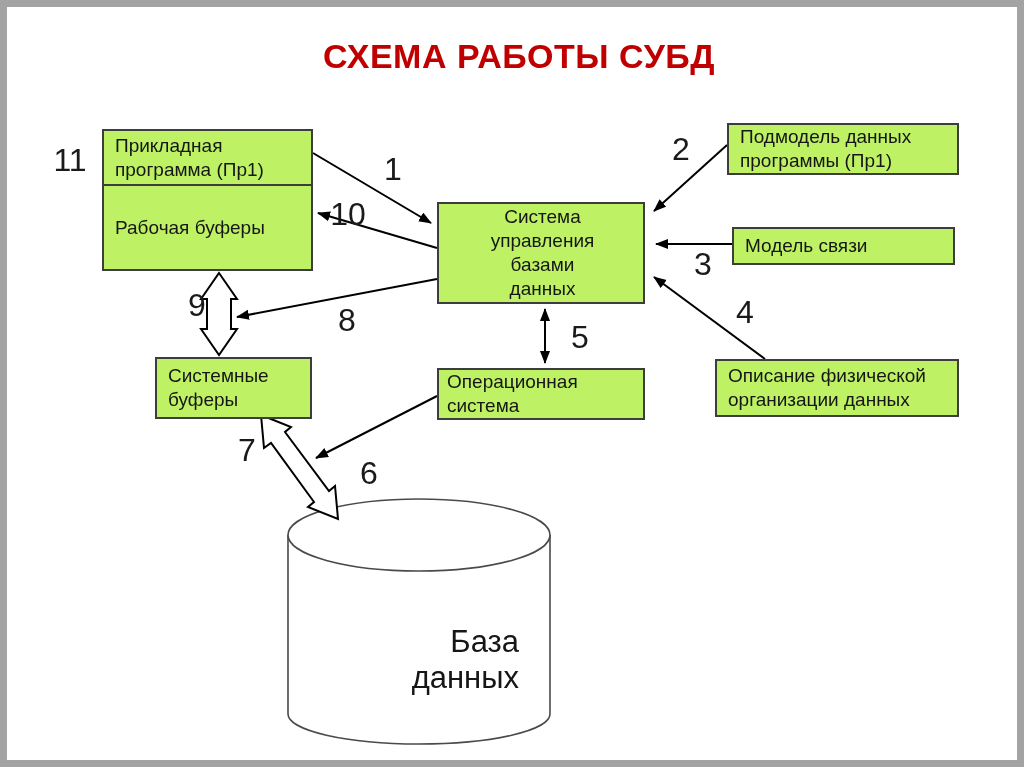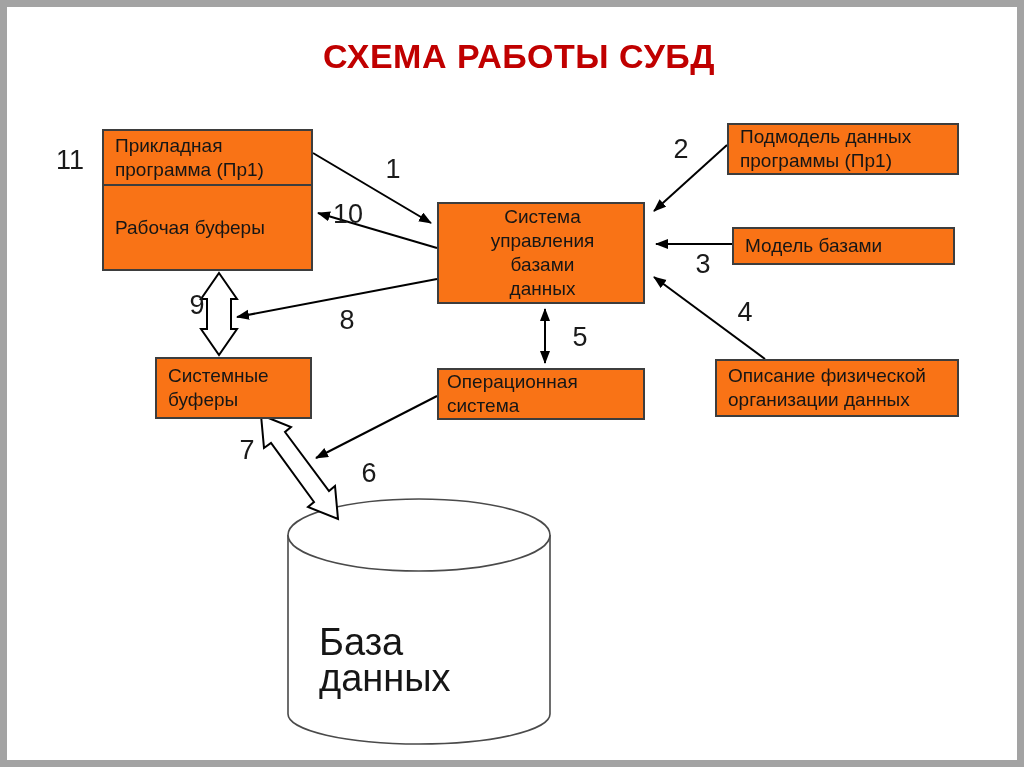--- a/index.html
+++ b/index.html
@@ -10,37 +10,37 @@
     color:#111; box-sizing:border-box;
     border:7px solid #a3a3a3;
   }
   .layer { position:absolute; left:0; top:0; width:1024px; height:767px; }
   .title {
     position:absolute; left:0; top:30px; width:1024px;
     text-align:center; font-size:34px; font-weight:bold;
     color:#c00000; letter-spacing:0.5px;
   }
   .box {
-    position:absolute; background:#f97316; border:2px solid #3d3d3d;
+    position:absolute; background:#bef264; border:2px solid #3d3d3d;
     box-sizing:border-box; font-size:19px; line-height:24px;
     white-space:pre-line; color:#161616;
   }
   .pad { padding:3px 8px 3px 11px; display:flex; flex-direction:column; justify-content:center; }
   .center-text { text-align:center; align-items:center; }
   .stack-section { box-sizing:border-box; padding:2px 8px 2px 11px;
     display:flex; flex-direction:column; justify-content:center;
     white-space:pre-line; }
   .stack-section + .stack-section { border-top:2px solid #3d3d3d; }
   .num-label {
     position:absolute; transform:translate(-50%,-50%);
-    font-size:27px; color:#1a1a1a;text-align:center;
+    font-size:32px; color:#1a1a1a;text-align:center;
   }
   .db-label {
     position:absolute; left:312px; top:617px; width:200px;
-    text-align:left; font-size:38px; line-height:36px;
+    text-align:right; font-size:31px; line-height:36px;
     white-space:pre-line; color:#161616;
   }
   svg { display:block; }
 </style>
 </head>
 <body>
 
 <div class="stage">
 
   <svg class="layer" width="1024" height="767" viewBox="0 0 1024 767">
@@ -80,21 +80,21 @@
   </div>
 
   <div class="box pad center-text" style="left:430px; top:195px; width:208px; height:102px; line-height:24px;">Система
 управления
 базами
 данных</div>
 
   <div class="box pad" style="left:720px; top:116px; width:232px; height:52px;">Подмодель данных
 программы (Пр1)</div>
 
-  <div class="box pad" style="left:725px; top:220px; width:223px; height:38px;">Модель базами</div>
+  <div class="box pad" style="left:725px; top:220px; width:223px; height:38px;">Модель связи</div>
 
   <div class="box pad" style="left:708px; top:352px; width:244px; height:58px;">Описание физической
 организации данных</div>
 
   <div class="box pad" style="left:430px; top:361px; width:208px; height:52px;padding-left:8px;">Операционная
 система</div>
 
   <div class="box pad" style="left:148px; top:350px; width:157px; height:62px;">Системные
 буферы</div>
 

